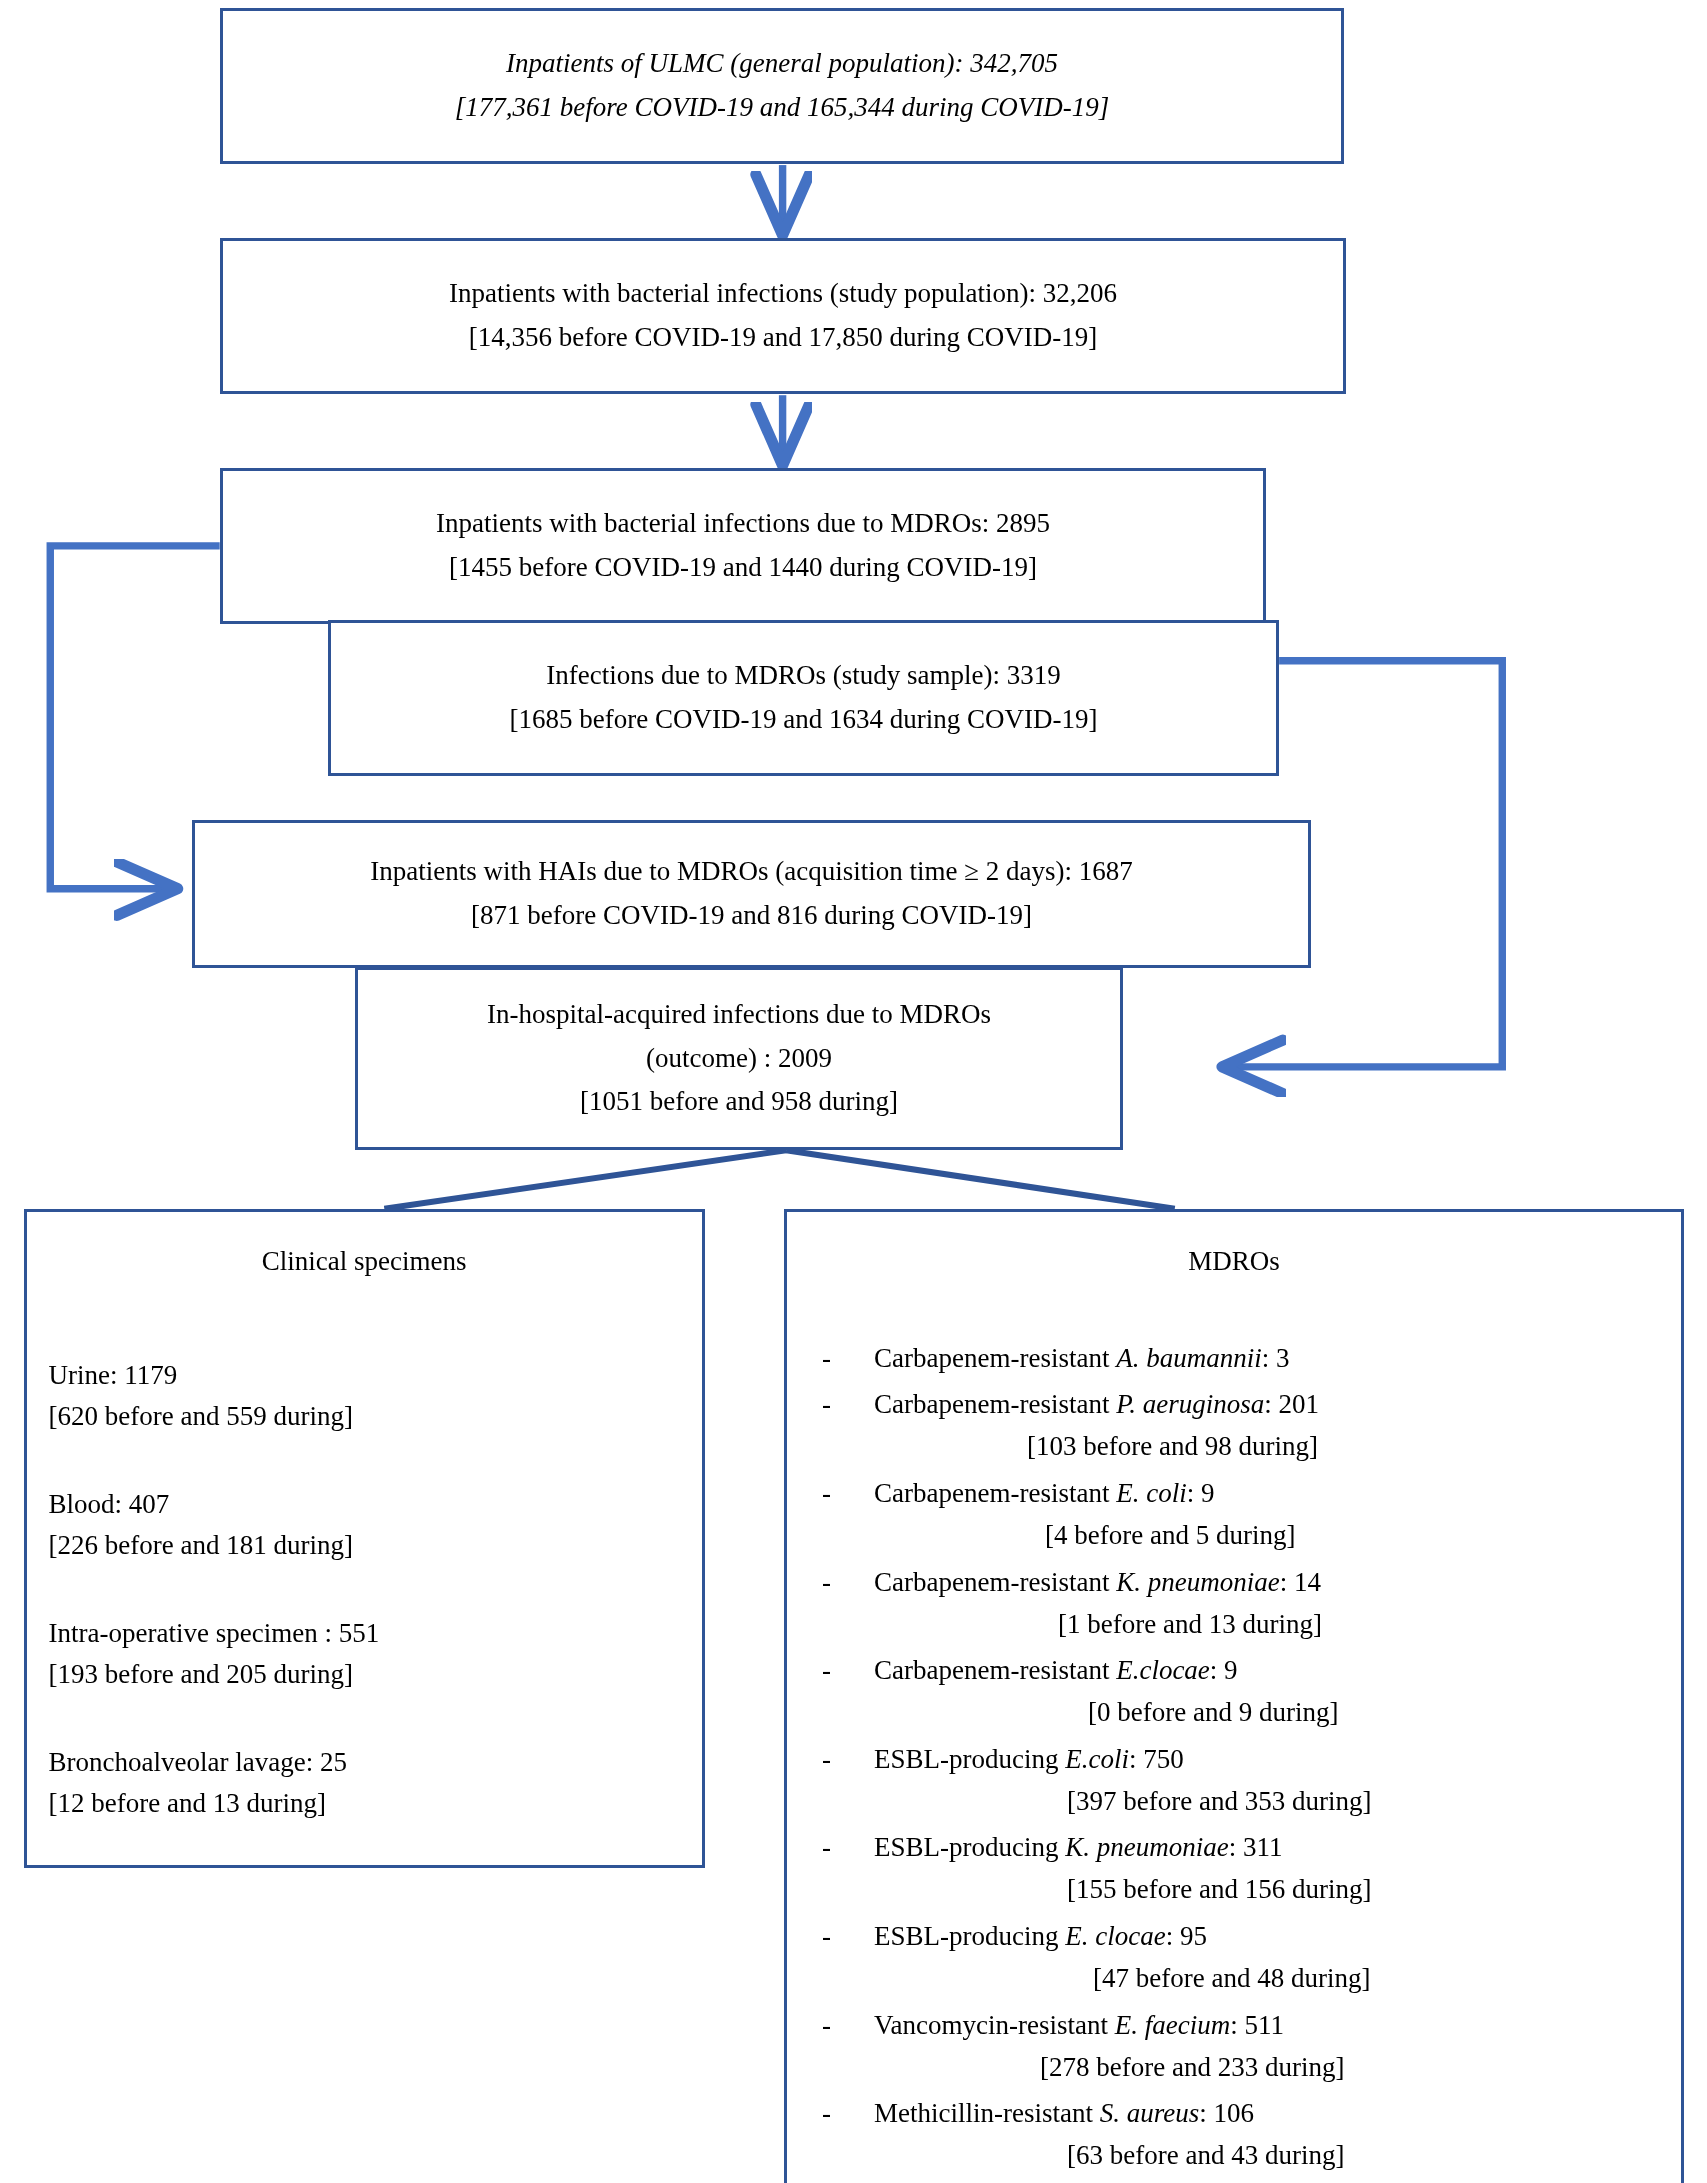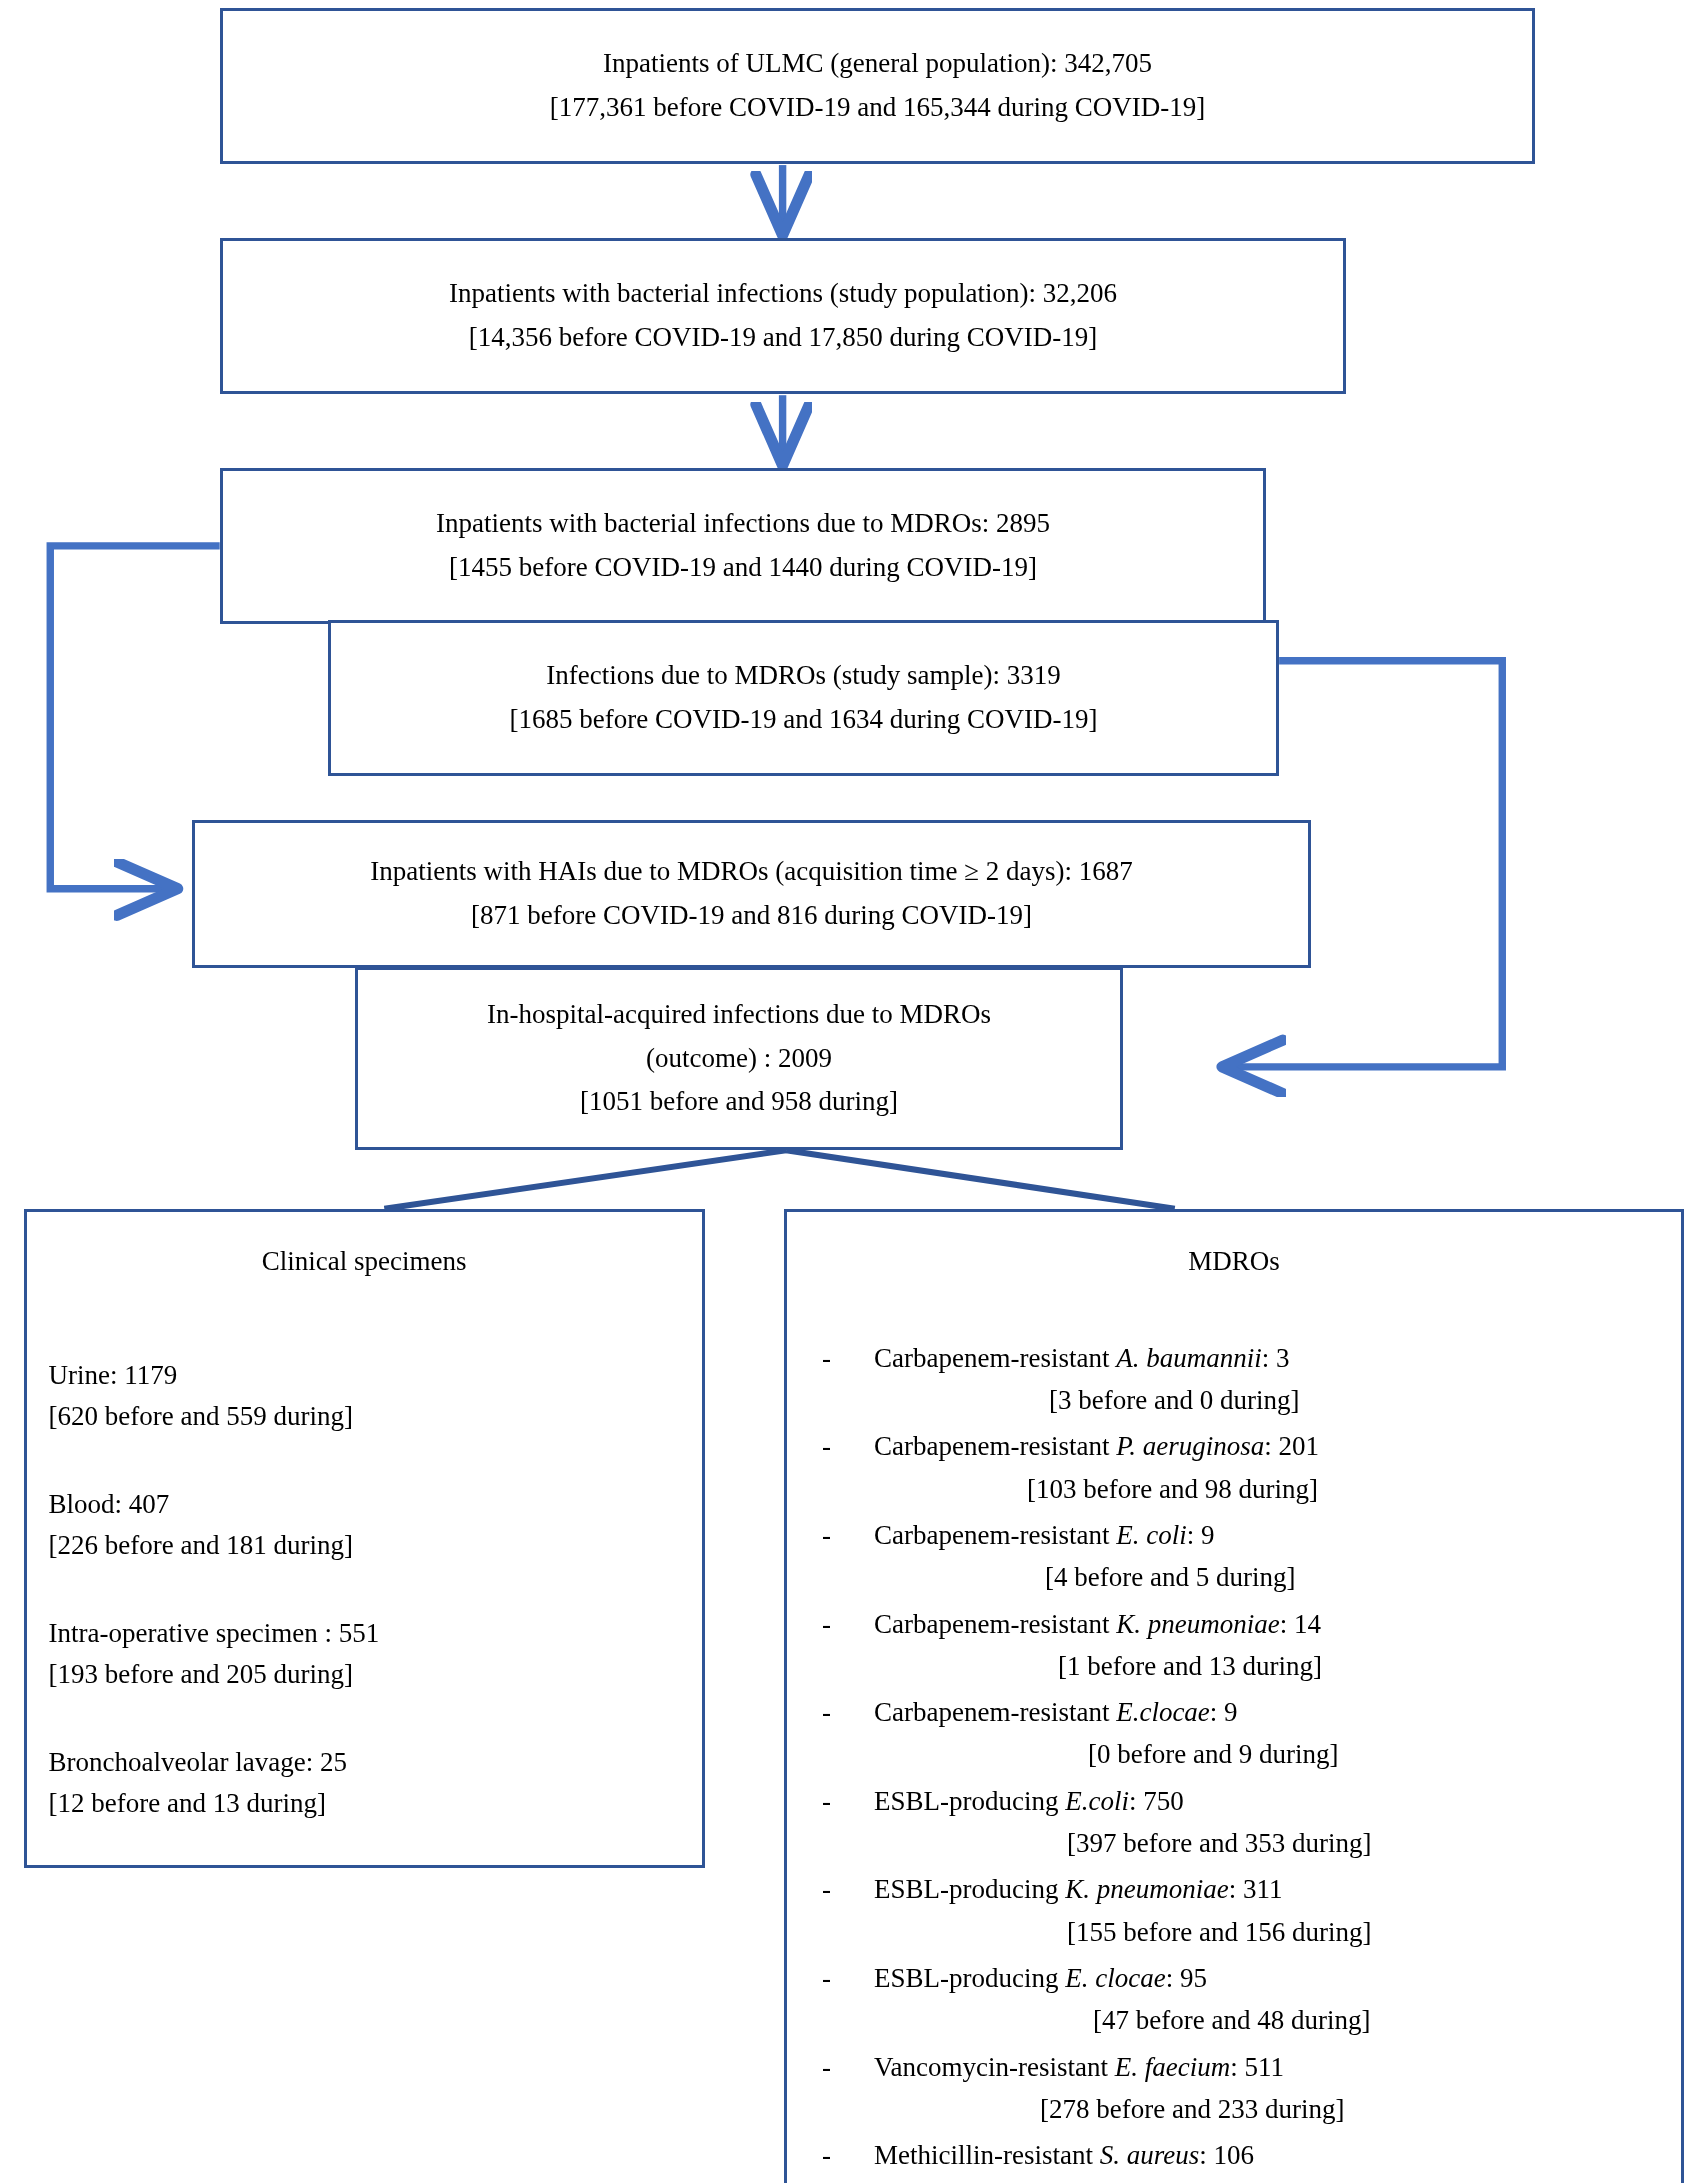--- a/index.html
+++ b/index.html
@@ -25,21 +25,21 @@
   .box .line{
     display:block;
     width:100%;
     text-align:center;
     font-size:27px;
     line-height:1.62;
     white-space:nowrap;
   }
 
   
-  #box-population      {left:220px;  top:7.9px;   width:1315px; height:156px;}
+  #box-population      {left:220px;  top:7.9px;   width:1124px; height:156px;font-style:italic;}
   #box-study-population{left:220px;  top:238px;  width:1126px; height:156px;}
   #box-mdro-infections {left:220px;  top:468px; width:1046px; height:156px;}
   #box-study-sample    {left:328px;  top:620px; width:951px; height:156px;}
   #box-hai             {left:192px;  top:820px; width:1119px; height:148px;}
   #box-outcome         {left:355px;  top:967px; width:768px; height:183px;}
 
   
   #panel-specimens{
     left:23.6px; top:1209px; width:681px; height:659px;
     justify-content:flex-start; align-items:stretch; padding:0;
@@ -167,21 +167,20 @@
   </div>
 
   <div class="box" id="panel-mdros">
     <div class="panel-title">MDROs</div>
     <div class="mdro-list" id="mdro-list">
         <div class="mdro-item">
           <div class="mdro-row">
             <span class="mdro-dash">-</span>
             <span class="mdro-name"><span>Carbapenem-resistant </span><span class="it">A. baumannii</span><span>: 3</span></span>
           </div>
-          <div class="mdro-counts" style="margin-left: 227px;">[3 before and 0 during]</div>
         </div>
         <div class="mdro-item">
           <div class="mdro-row">
             <span class="mdro-dash">-</span>
             <span class="mdro-name"><span>Carbapenem-resistant </span><span class="it">P. aeruginosa</span><span>: 201</span></span>
           </div>
           <div class="mdro-counts" style="margin-left: 205px;">[103 before and 98 during]</div>
         </div>
         <div class="mdro-item">
           <div class="mdro-row">

